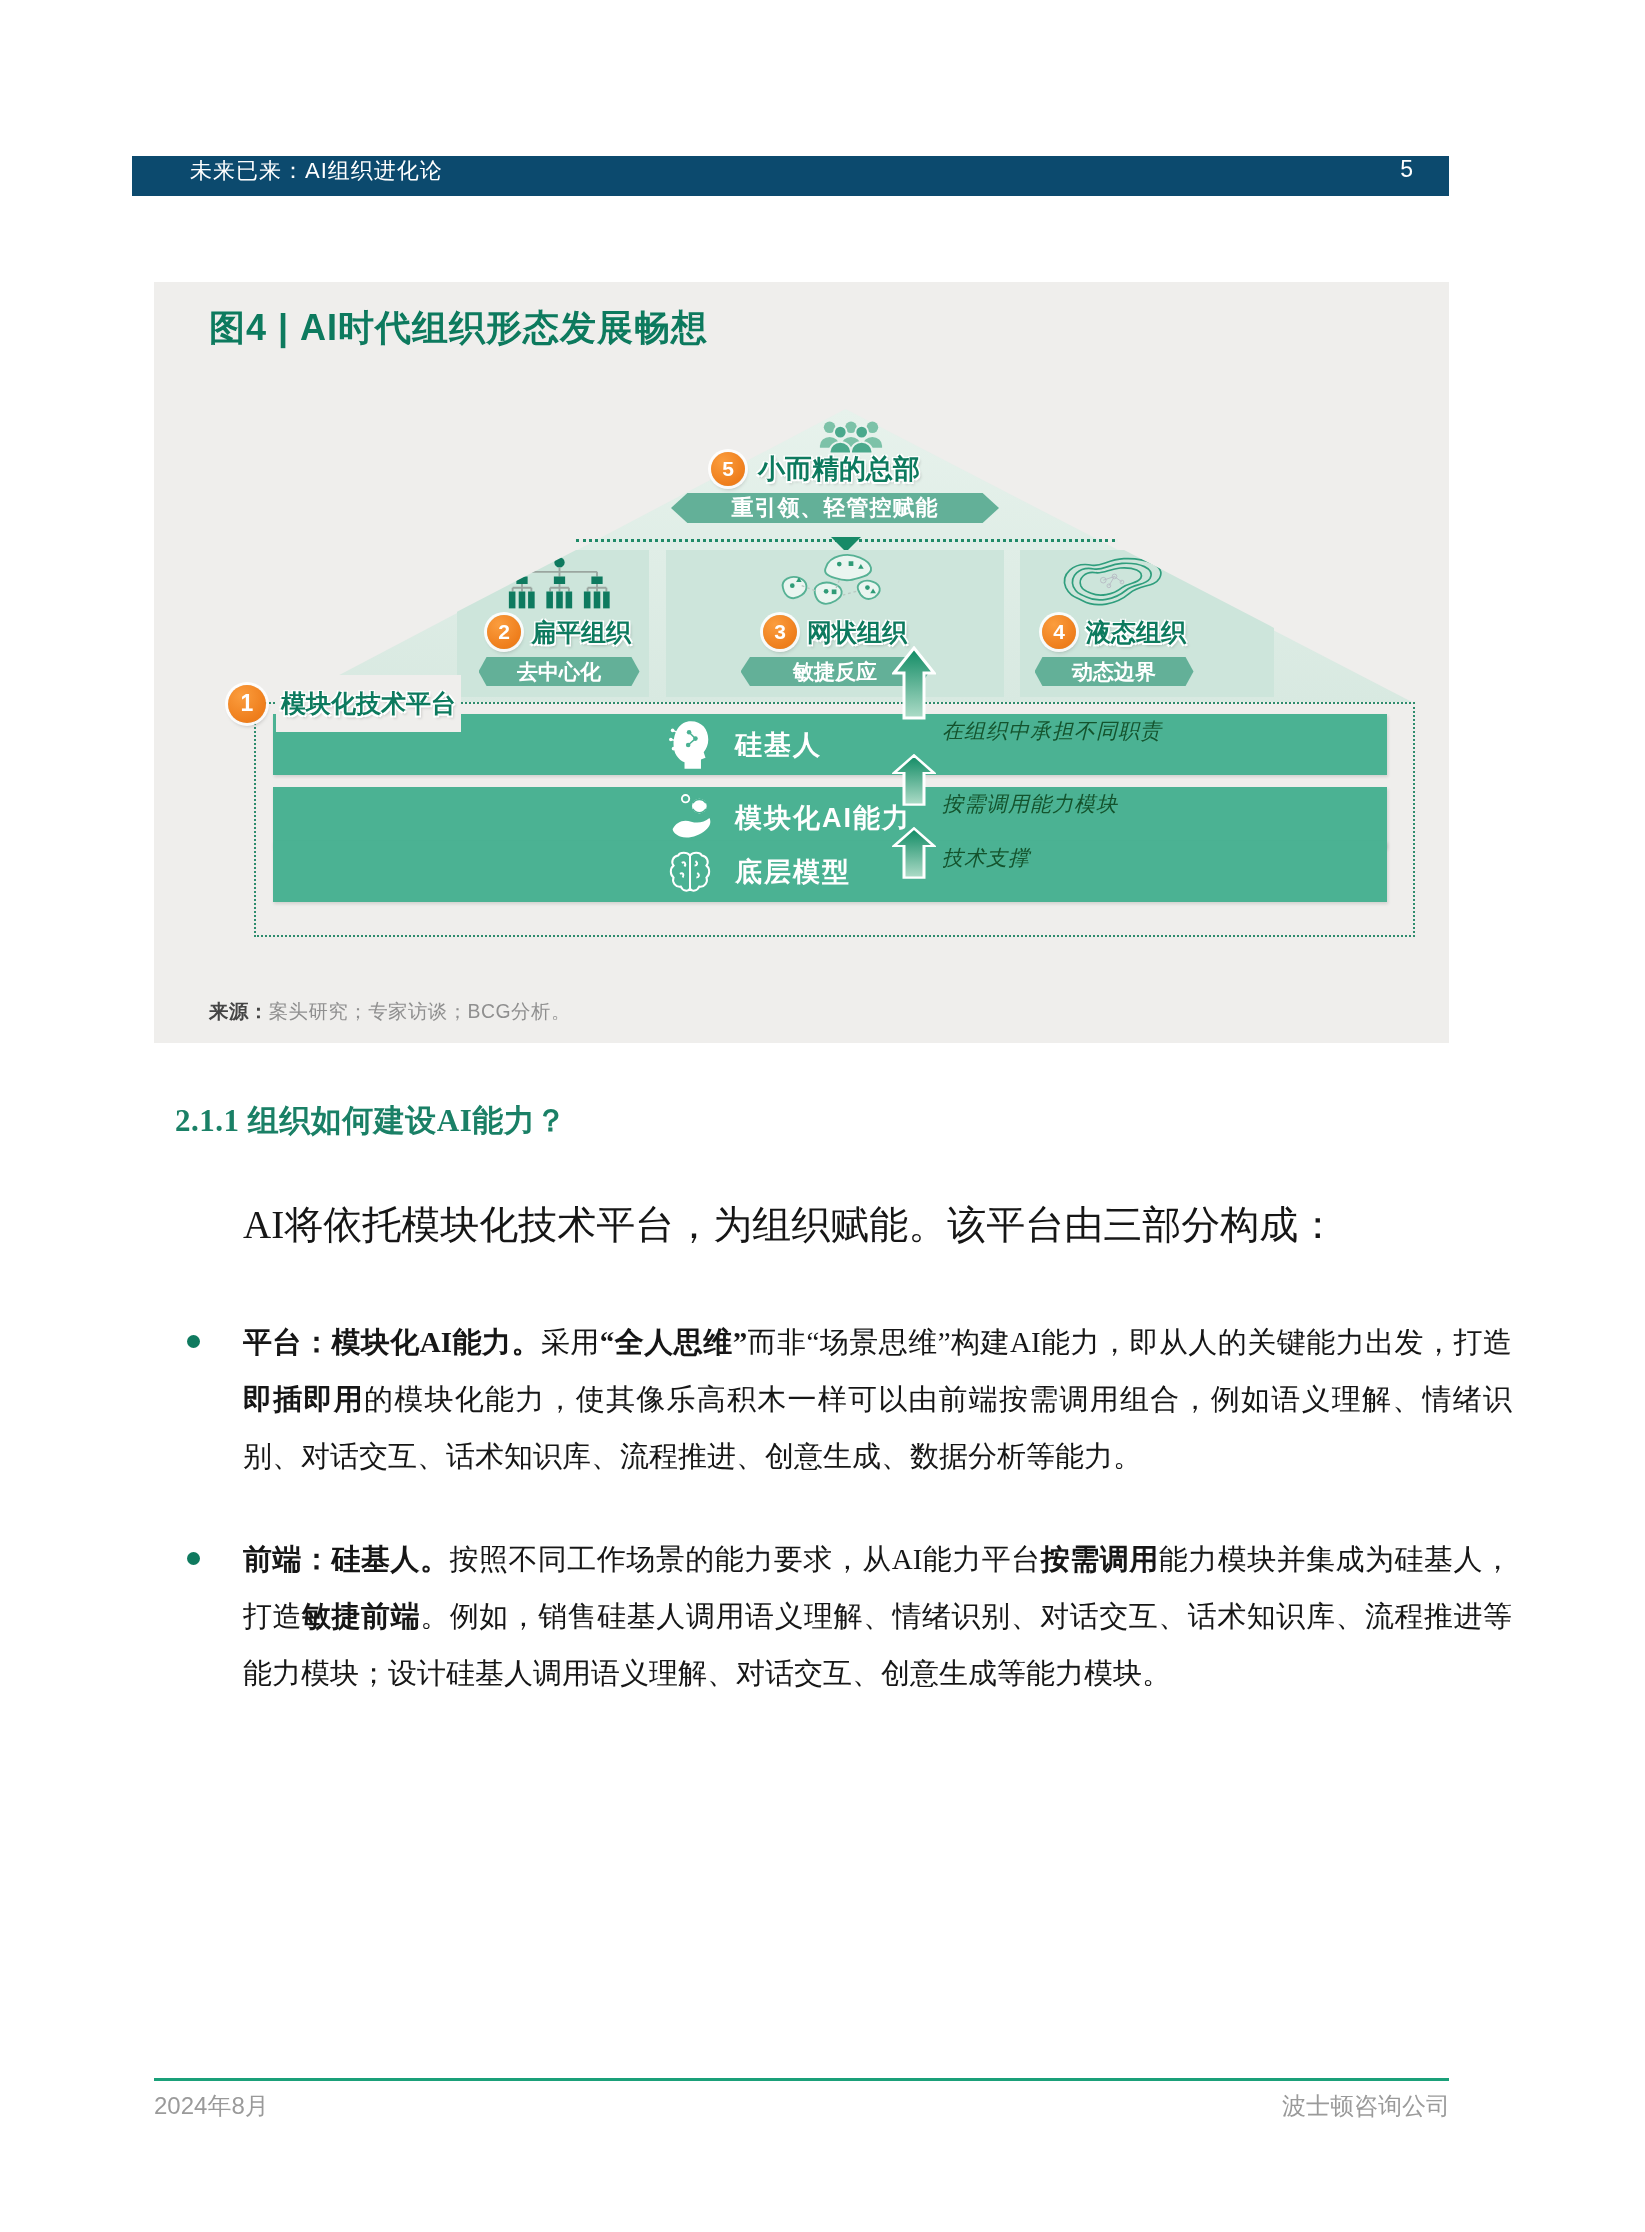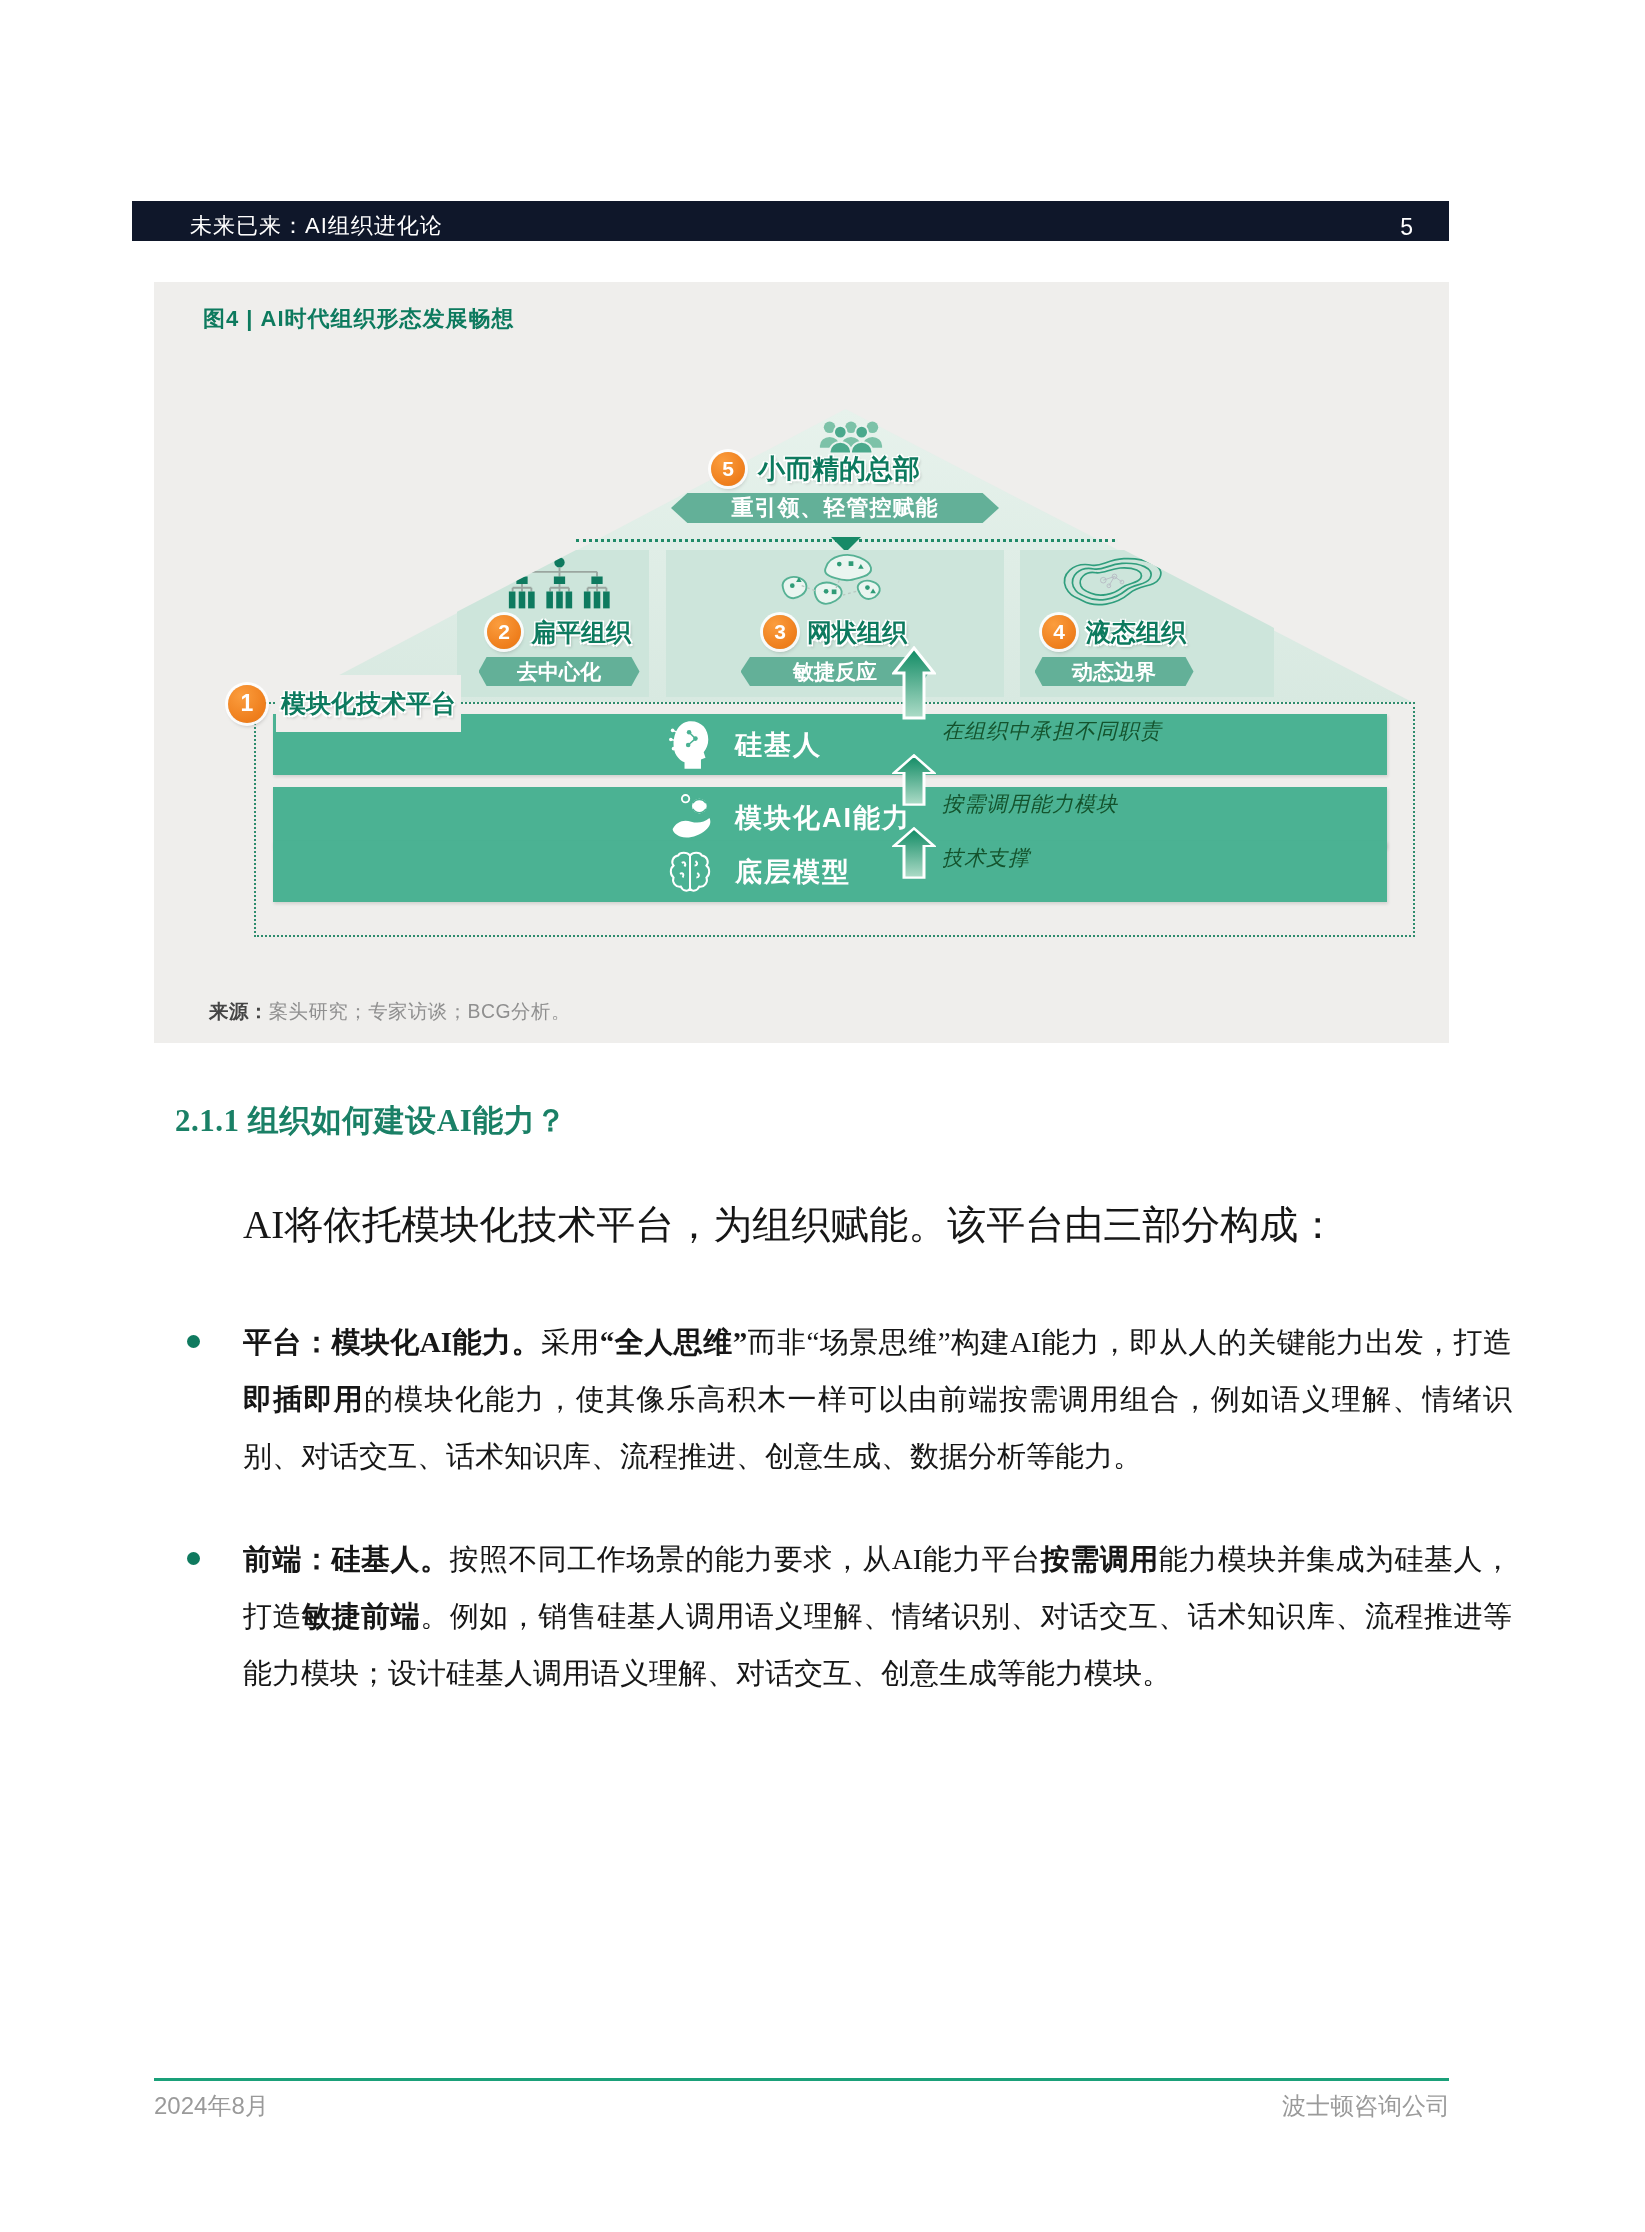--- a/index.html
+++ b/index.html
@@ -1,27 +1,27 @@
 <!DOCTYPE html>
 <html><head>
 <meta charset="utf-8">
 <style>
   html,body{margin:0;padding:0;}
   body{width:1646px;height:2233px;background:#ffffff;font-family:"Liberation Sans","DejaVu Sans",sans-serif;}
   .page{position:relative;width:1646px;height:2233px;background:#fff;overflow:hidden;}
 
   
-  .topbar{position:absolute;left:132px;top:156px;width:1317px;height:40px;background:#0f172a;
-          display:flex;align-items:flex-end;margin-top:45px;}
+  .topbar{position:absolute;left:132px;top:156px;width:1317px;height:40px;background:#0c4a6e;
+          display:flex;align-items:flex-start;}
   .topbar-title{color:#fff;font-size:22px;letter-spacing:1px;padding-left:58px;}
   .topbar-page{position:absolute;right:36px;color:#fff;font-size:23px;}
 
   
   .figure-panel{position:absolute;left:154px;top:282px;width:1295px;height:761px;background:#efeeec;}
-  .fig-title{position:absolute;left:49px;top:22px;margin:0;font-size:22px;font-weight:bold;color:#0d7a5e;letter-spacing:1px;text-align:center;}
+  .fig-title{position:absolute;left:55px;top:22px;margin:0;font-size:36px;font-weight:bold;color:#0d7a5e;letter-spacing:1px;text-align:center;}
 
   .halo{text-shadow:-1.5px -1.5px 0 #fff,1.5px -1.5px 0 #fff,-1.5px 1.5px 0 #fff,1.5px 1.5px 0 #fff,2px 3px 3px rgba(0,0,0,.18);}
 
   .pyramid-tri{position:absolute;left:134px;top:127px;width:1124px;height:293px;
      background:linear-gradient(180deg,#e7f2ec,#d8e9e1);
      clip-path:polygon(49.6% 0,100% 100%,0 100%);
      filter:drop-shadow(4px 5px 5px rgba(110,120,115,.35));}
 
   .top-people{position:absolute;left:663px;top:135px;}
   .top-row{position:absolute;left:557px;top:169px;display:flex;align-items:center;gap:13px;}

